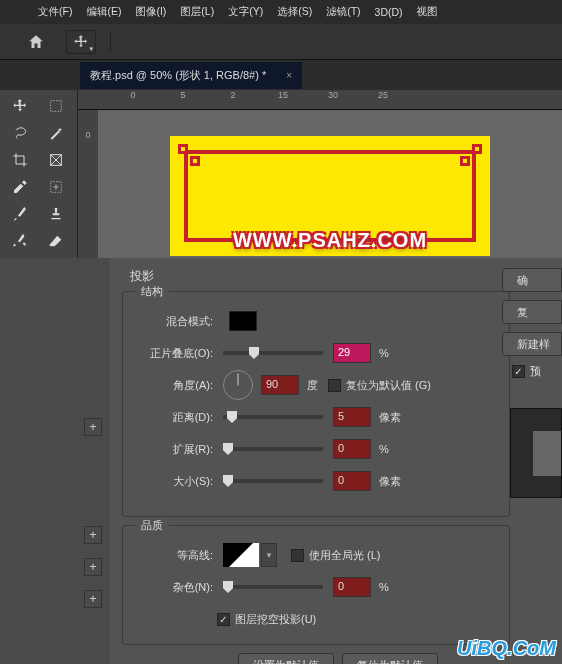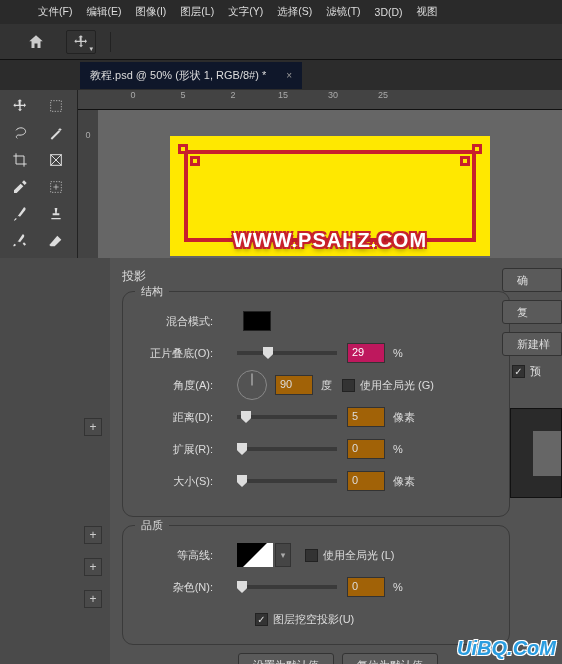--- a/index.html
+++ b/index.html
@@ -32,31 +32,31 @@
 .corner.tl .s1{top:0;left:0}
 .corner.tl .s2{top:12px;left:12px}
 .corner.tr .s1{top:0;right:0}
 .corner.tr .s2{top:12px;right:12px}
 .watermark{position:absolute;bottom:4px;left:0;right:0;text-align:center;color:#fff;font-weight:900;font-size:20px;letter-spacing:1px;text-shadow:-2px -2px 0 #c8202c,2px -2px 0 #c8202c,-2px 2px 0 #c8202c,2px 2px 0 #c8202c,0 3px 5px rgba(0,0,0,.5)}
 
 .bottom{height:406px;background:#535353;position:relative;display:flex}
 .left-strip{width:110px;background:#4a4a4a;position:relative}
 .strip-item{position:absolute;right:8px;width:18px;height:18px;border:1px solid #333;display:flex;align-items:center;justify-content:center;color:#ccc;font-size:12px;background:#4a4a4a}
 .panel{flex:1;padding:10px 0 0 12px;position:relative}
-.panel-title{color:#ddd;font-size:12px;margin-bottom:6px;margin-left:0}
-.fieldset{border:1px solid #3a3a3a;border-radius:11px;padding:18px 12px 14px;margin-bottom:8px;position:relative;width:388px}
+.panel-title{color:#ddd;font-size:12px;margin-bottom:6px;margin-left:8px}
+.fieldset{border:1px solid #3a3a3a;border-radius:3px;padding:18px 12px 14px;margin-bottom:8px;position:relative;width:388px}
 .legend{position:absolute;top:-8px;left:12px;background:#535353;color:#ddd;font-size:11px;padding:0 6px}
 .row{display:flex;align-items:center;margin-bottom:10px;height:22px}
-.label{color:#ddd;font-size:11px;text-align:right;width:78px;margin-right:24px}
+.label{color:#ddd;font-size:11px;text-align:right;width:78px;margin-right:10px}
 .select{background:#454545;border:1px solid #333;color:#ddd;font-size:11px;height:22px;padding:2px 6px;width:110px;position:relative}
 .select::after{content:'▾';position:absolute;right:6px;color:#aaa}
 .swatch{width:28px;height:20px;background:#000;margin-left:6px;border:1px solid #222}
 .slider{flex:0 0 100px;height:4px;background:#3a3a3a;position:relative;margin-right:10px}
 .slider .thumb{position:absolute;top:-4px;width:10px;height:12px;background:#ddd;clip-path:polygon(0 0,100% 0,100% 60%,50% 100%,0 60%)}
-.num{width:38px;height:20px;background:#a16207;border:1px solid #333;color:#ddd;font-size:11px;padding:2px 4px;text-align:left}
+.num{width:38px;height:20px;background:#7f1d1d;border:1px solid #333;color:#ddd;font-size:11px;padding:2px 4px;text-align:left}
 .num.sel{background:#be185d;color:#fff}
 .unit{color:#ddd;font-size:11px;margin-left:8px}
 .angle-dial{width:30px;height:30px;border:1px solid #888;border-radius:50%;position:relative;margin-right:8px}
 .angle-dial::after{content:'';position:absolute;width:12px;height:1px;background:#ccc;top:50%;left:50%;transform-origin:left;transform:rotate(-90deg)}
 .chk{width:13px;height:13px;background:#333;border:1px solid #222;display:inline-flex;align-items:center;justify-content:center;margin-right:5px}
 .chk.on::after{content:'✓';color:#ddd;font-size:10px}
 .chk-label{color:#ddd;font-size:11px}
 .contour{width:36px;height:24px;background:#fff;position:relative;margin-right:2px}
 .contour::after{content:'';position:absolute;inset:0;background:linear-gradient(135deg,#000 0%,#000 49%,#fff 51%,#fff 100%)}
 .dropdown-arrow{width:16px;height:24px;background:#454545;border:1px solid #333;display:flex;align-items:center;justify-content:center;color:#aaa;font-size:9px;margin-right:14px}
@@ -223,21 +223,21 @@
           </div>
         <div class="num sel">29</div>
         <div class="unit">%</div>
       </div>
       <div class="row">
         <div class="label">角度(A):</div>
         <div class="angle-dial"></div>
         <div class="num">90</div>
         <div class="unit" style="margin-right:10px">度</div>
         <div class="chk"></div>
-        <div class="chk-label">使用全局光 (G)</div>
+        <div class="chk-label">复位为默认值 (G)</div>
       </div>
       <div class="row">
         <div class="label">距离(D):</div>
         <div class="slider">
             <div class="thumb" style="left:4px"></div>
           </div>
         <div class="num">5</div>
         <div class="unit">像素</div>
       </div>
       <div class="row">
@@ -267,21 +267,21 @@
         <div class="chk-label">使用全局光 (L)</div>
       </div>
       <div class="row">
         <div class="label">杂色(N):</div>
         <div class="slider">
             <div class="thumb" style="left:0"></div>
           </div>
         <div class="num">0</div>
         <div class="unit">%</div>
       </div>
-      <div class="row" style="margin-left:120px;margin-bottom:0">
+      <div class="row" style="margin-left:82px;margin-bottom:0">
         <div class="chk on"></div>
         <div class="chk-label">图层挖空投影(U)</div>
       </div>
     </div>
     <div class="btns">
       <div class="btn">设置为默认值</div>
       <div class="btn">复位为默认值</div>
     </div>
   </div>
   <div class="right-col">

